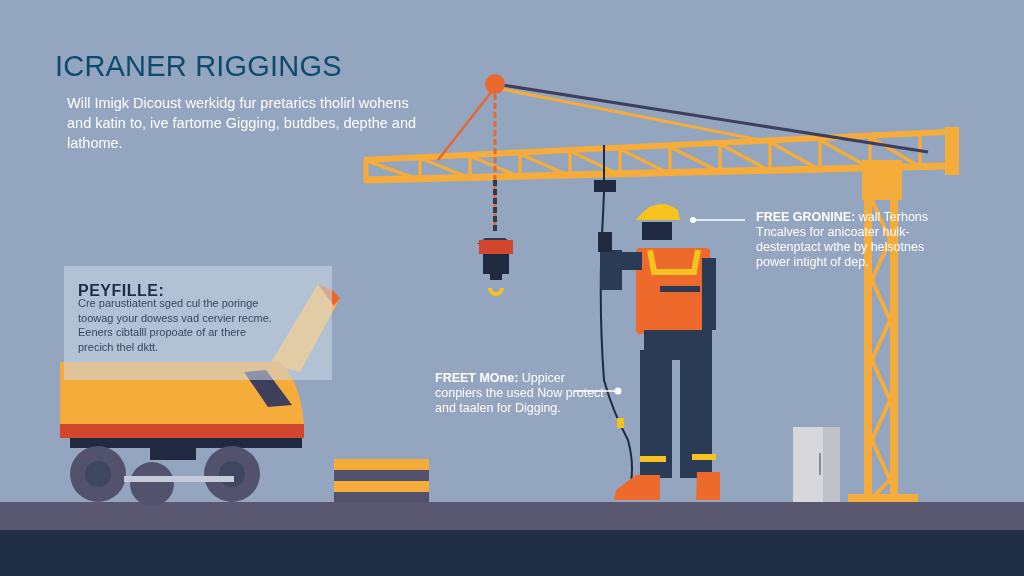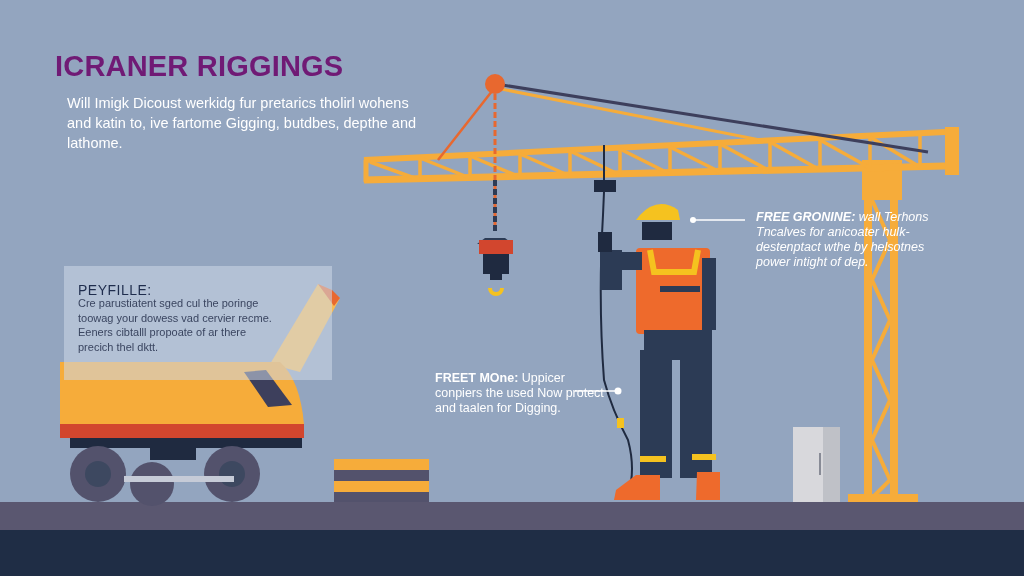--- a/index.html
+++ b/index.html
@@ -1,26 +1,26 @@
 <!DOCTYPE html>
 <html><head>
 <meta charset="utf-8">
 <style>
   html, body { margin:0; padding:0; }
   body { width:1024px; height:576px; overflow:hidden; background:#93a5bf; position:relative; font-family:"Liberation Sans", sans-serif; }
   .abs { position:absolute; }
   #scene { position:absolute; left:0; top:0; width:1024px; height:576px; }
-  .title { left:55px; top:50px; color:#701a75; font-weight:bold; font-size:29px; letter-spacing:0.2px; }
+  .title { left:55px; top:50px; color:#0c4a6e; font-weight:normal; font-size:29px; letter-spacing:0.2px; }
   .intro { left:67px; top:93px; color:#ffffff; font-size:14.5px; line-height:20px; width:360px; }
   .panel { left:64px; top:266px; width:268px; height:114px; background:rgba(205,217,232,0.55); }
-  .panel-title { left:78px; top:282px; color:#1f2d4d; font-weight:normal; font-size:14px; letter-spacing:0.5px; }
+  .panel-title { left:78px; top:282px; color:#1f2d4d; font-weight:bold; font-size:16px; letter-spacing:0.5px; }
   .panel-body { left:78px; top:296px; color:#3a4560; font-size:11px; line-height:14.5px; width:200px; }
   .callout { color:#ffffff; font-size:12.5px; line-height:15px; }
   .callout b { font-weight:bold; }
-  .c1 { left:756px; top:210px; width:200px;font-style:italic; }
+  .c1 { left:756px; top:210px; width:200px; }
   .c2 { left:435px; top:371px; width:170px; }
 </style>
 </head>
 <body>
 
 <svg id="scene" viewBox="0 0 1024 576" width="1024" height="576">
 
   <rect x="0" y="502" width="1024" height="29" fill="#5a5770"></rect>
   <rect x="0" y="530" width="1024" height="46" fill="#1f2d45"></rect>
 

